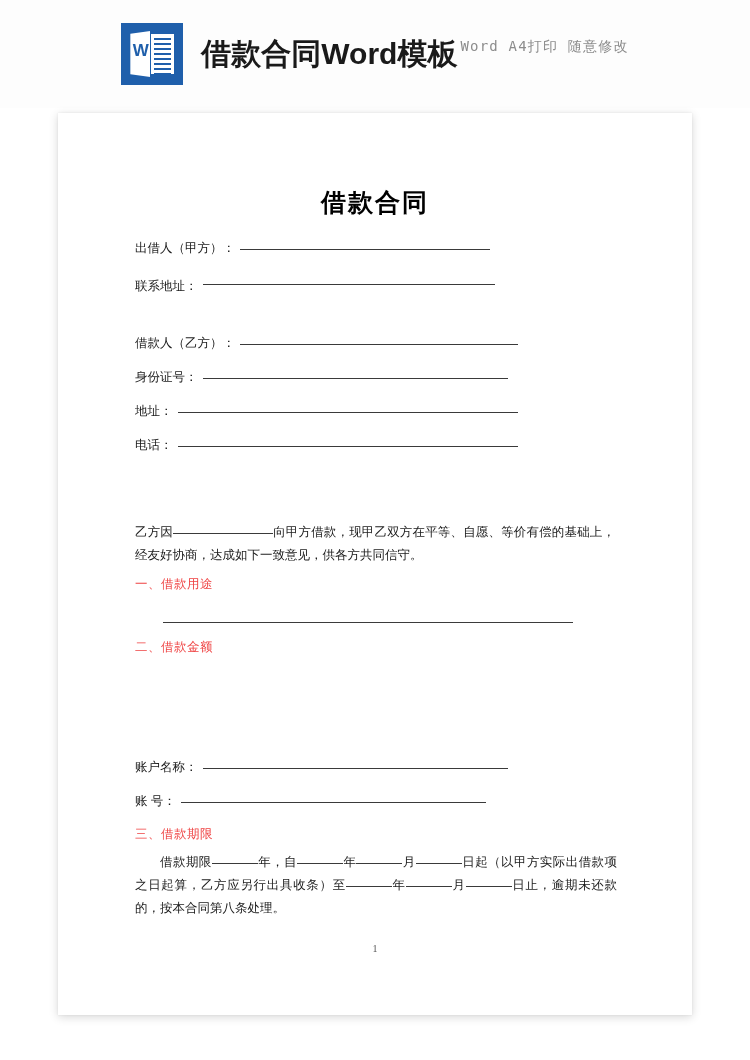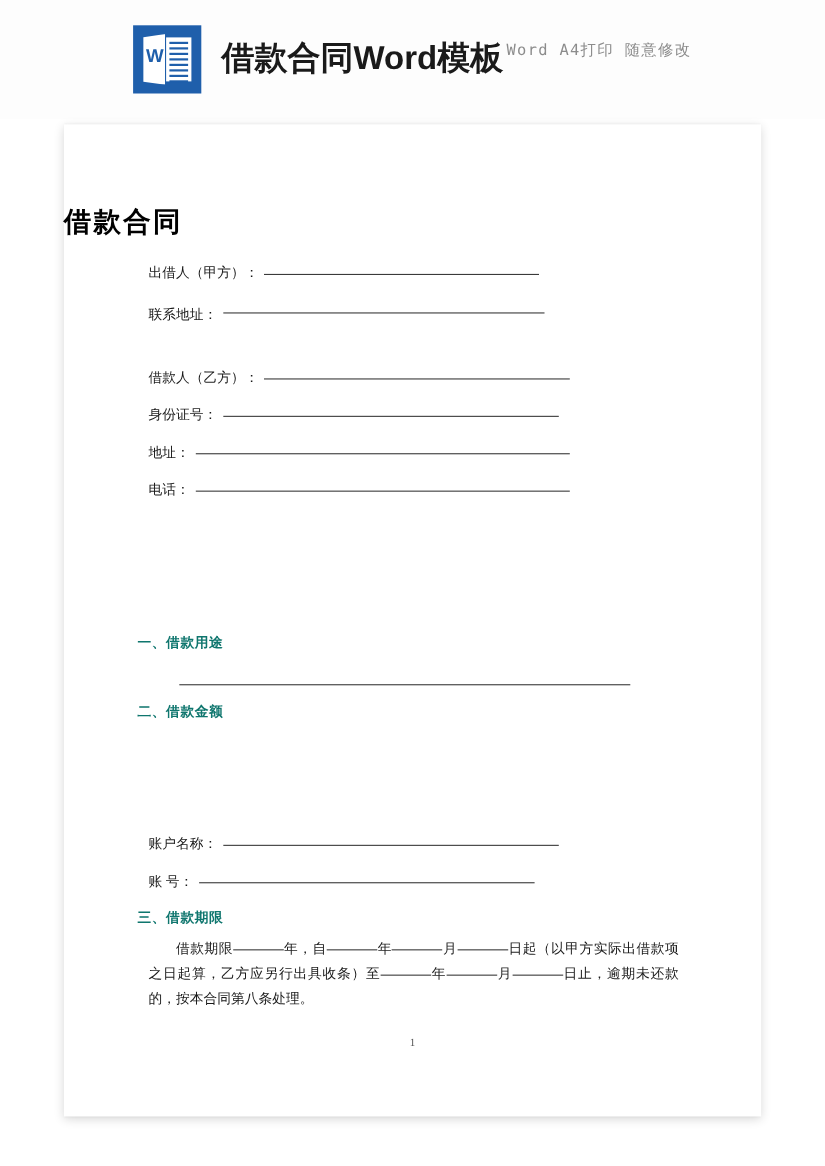--- a/index.html
+++ b/index.html
@@ -103,20 +103,21 @@
     left: 0; top: 0;
     width: 634px;
     height: 902px;
   }
 
   .doc-title {
     position: absolute;
     left: 0;
     top: 75px;
     width: 634px;
+    text-align: center;
     font-family: "Liberation Serif", "DejaVu Serif", serif;
     font-weight: bold;
     font-size: 25px;
     line-height: 30px;
     color: #000;
     letter-spacing: 2px;
   }
 
   
   .field {
@@ -151,25 +152,25 @@
   .para .blank {
     display: inline-block;
     border-bottom: 1px solid #3a3a3a;
     position: relative;
     top: -2px;
   }
   .para.indent { text-indent: 25px; }
 
   .heading {
     position: absolute;
-    left: 67px;
+    left: 77px;
     font-size: 12.5px;
     line-height: 17px;
-    font-weight: bold;
-    color: #0f766e;
+    font-weight: normal;
+    color: #ef4444;
     letter-spacing: 0.5px;
   }
 
   .longrule {
     position: absolute;
     height: 0;
     border-bottom: 1px solid #3b3b3b;
   }
 
   .page-num {
@@ -236,20 +237,23 @@
     </div>
     <div class="field" style="top:290px;text-align:right;">
       <span class="lbl">地址：</span>
       <span class="rule" style="width:340px;"></span>
     </div>
     <div class="field" style="top:324px;justify-content:space-between;">
       <span class="lbl">电话：</span>
       <span class="rule" style="width:340px;"></span>
     </div>
 
+    <div class="para" style="top:408px; width:480px;">
+      <span>乙方因</span><span class="blank" style="width:100px;"></span><span>向甲方借款，现甲乙双方在平等、自愿、等价有偿的基础上，经友好协商，达成如下一致意见，供各方共同信守。</span>
+    </div>
 
     <div class="heading" style="top:463px;">一、借款用途</div>
     <div class="longrule" style="left:105px; top:509px; width:410px;"></div>
 
     <div class="heading" style="top:526px;">二、借款金额</div>
 
     <div class="field" style="top:646px;">
       <span class="lbl">账户名称：</span>
       <span class="rule" style="width:305px;"></span>
     </div>

